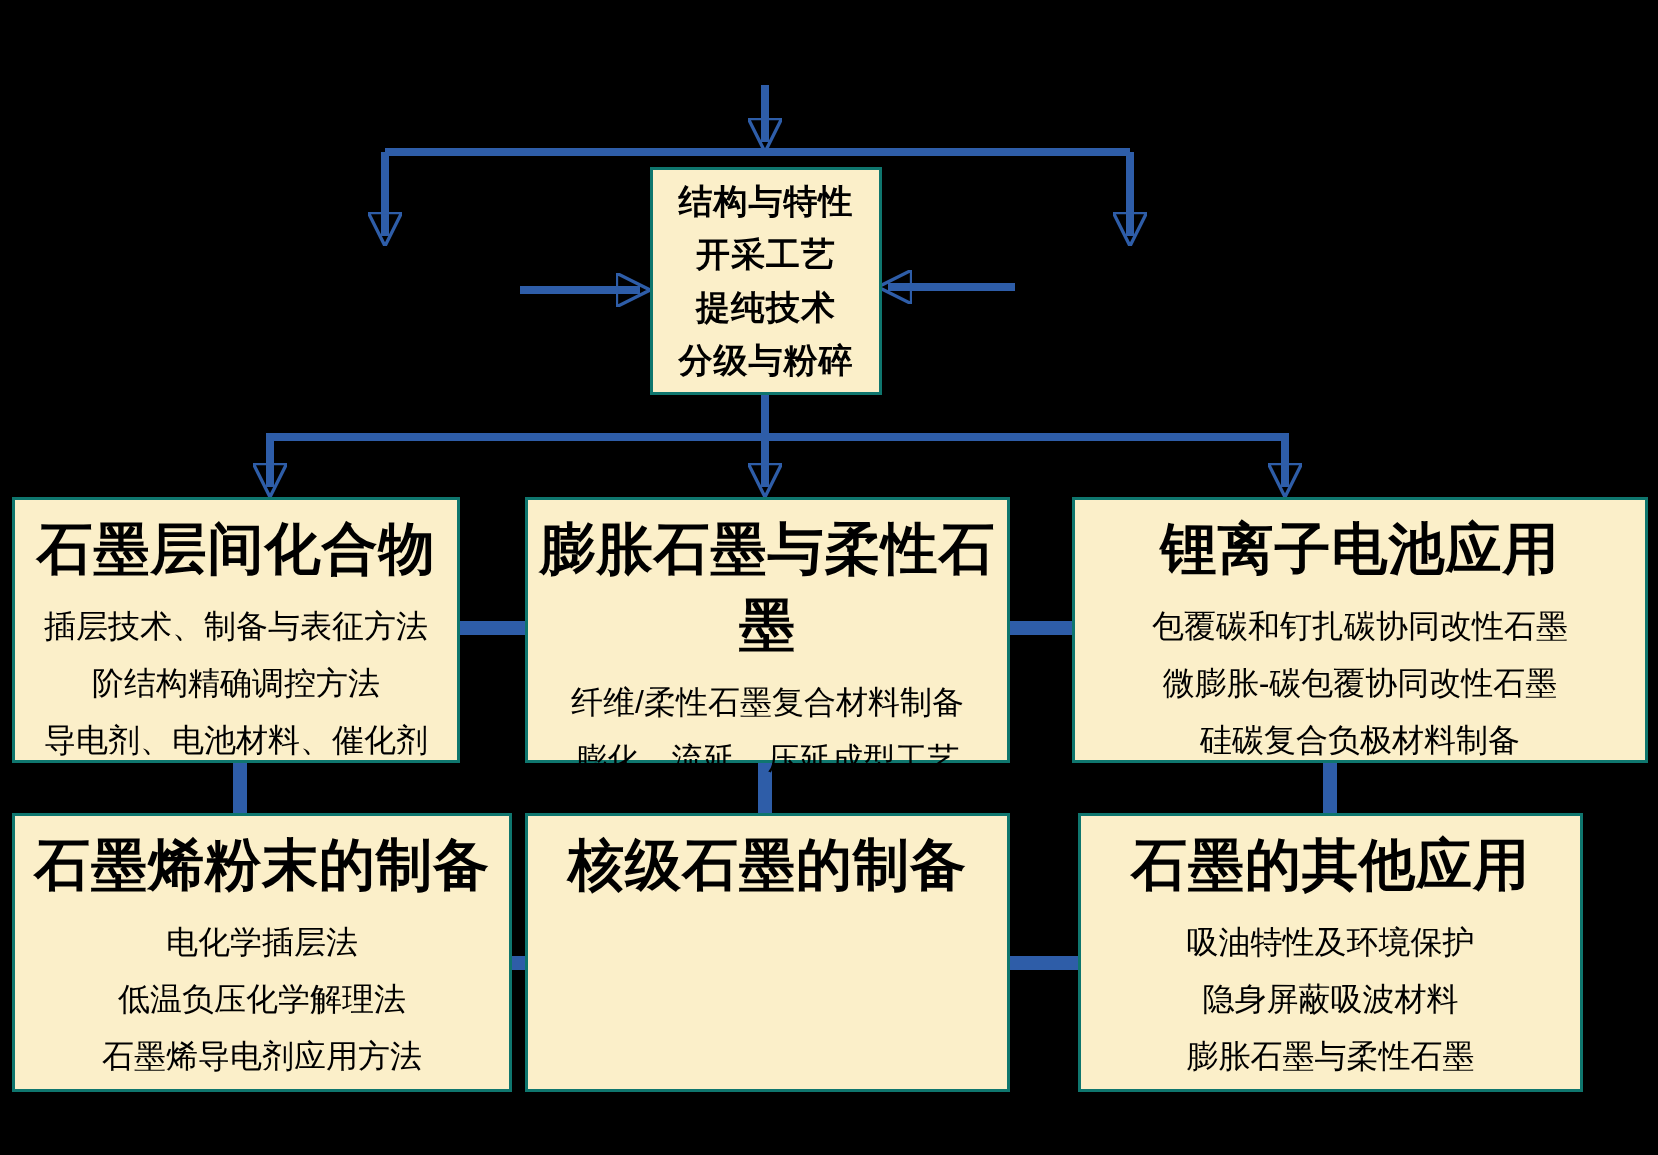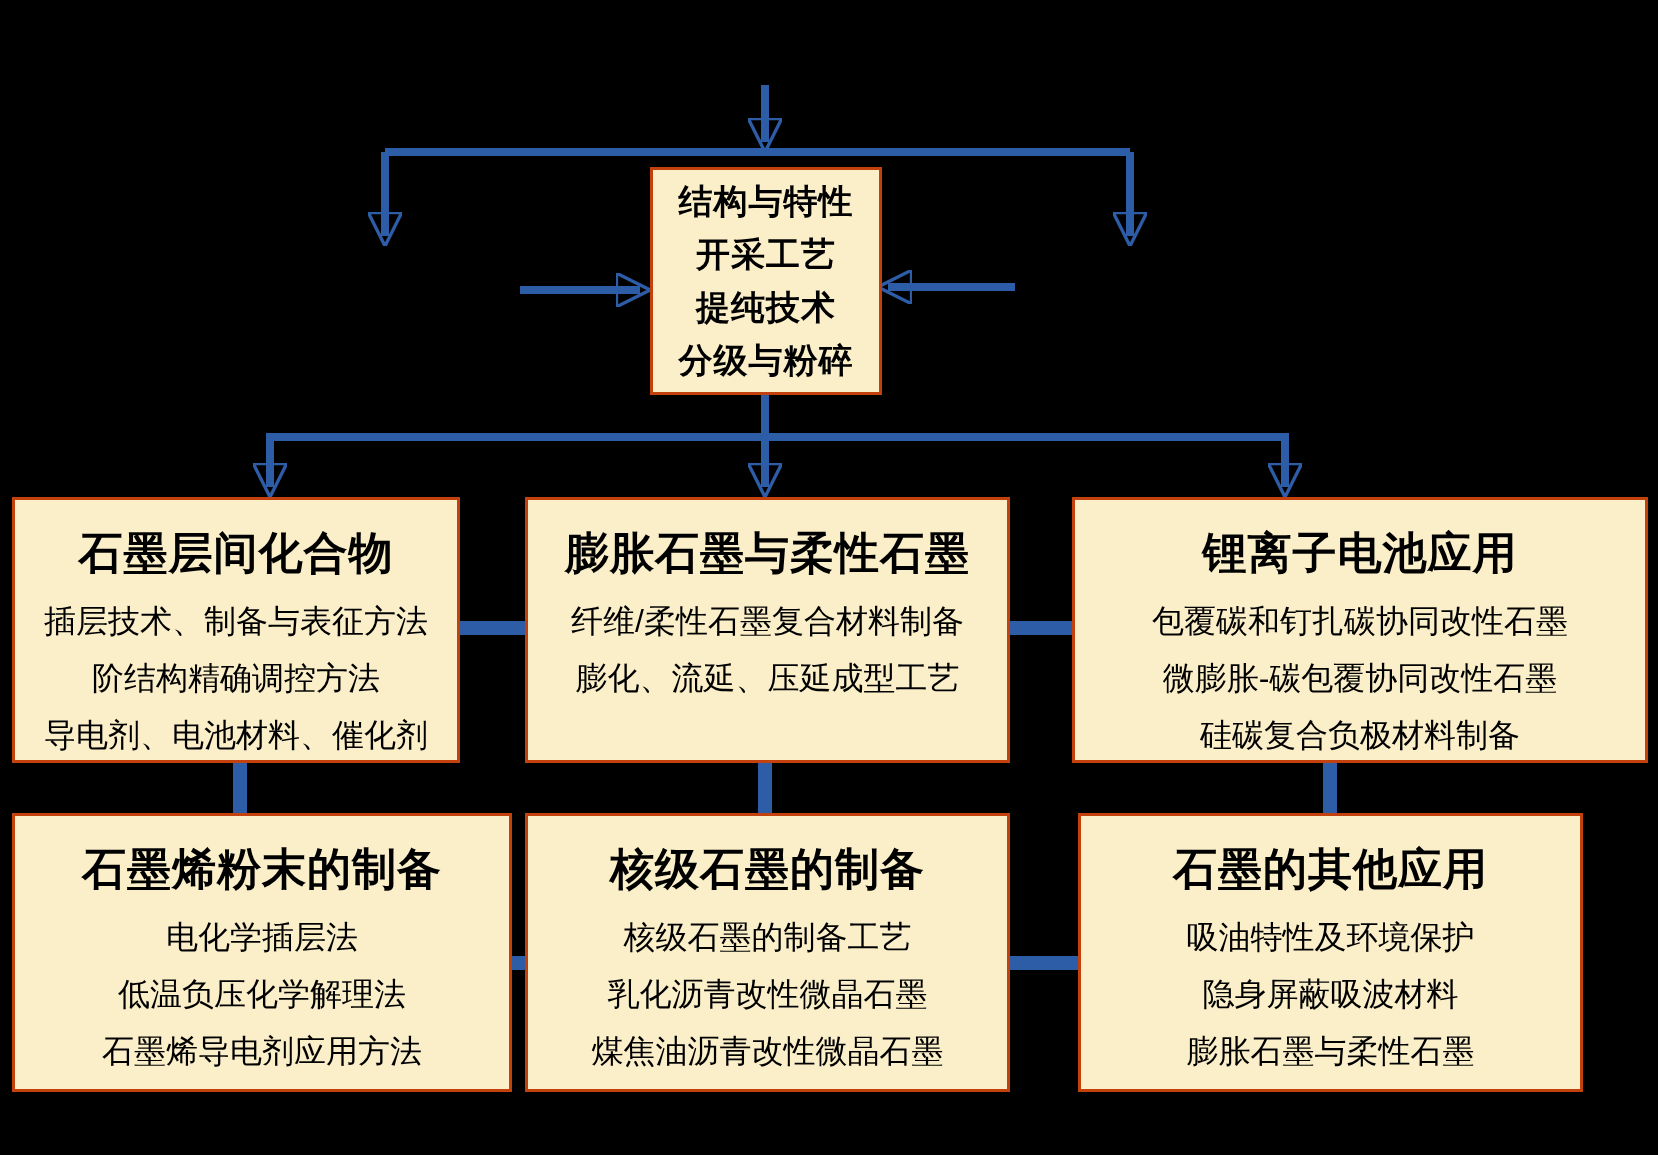--- a/index.html
+++ b/index.html
@@ -23,27 +23,27 @@
   }
   .connectors path {
     stroke: #2E5DA8;
     fill: none;
   }
   .connectors path.line { stroke-width: 8; }
   .connectors path.bar  { stroke-width: 14; }
   .box {
     position: absolute;
     background: #FBEFC9;
-    border: 3px solid #c2410c;
+    border: 3px solid #0f766e;
     box-sizing: border-box;
     text-align: center;
   }
   .box .title {
-    margin-top: 24px;
-    font-size: 44px;
+    margin-top: 12px;
+    font-size: 56px;
     font-weight: 700;
     letter-spacing: 1px;
   }
   .box .items {
     margin-top: 10px;
     font-size: 32px;
     font-weight: 500;
   }
   .box .items > div {
     line-height: 57px;
@@ -141,25 +141,20 @@
     <div class="title">石墨烯粉末的制备</div>
     <div class="items">
       <div>电化学插层法</div>
       <div>低温负压化学解理法</div>
       <div>石墨烯导电剂应用方法</div>
     </div>
   </div>
 
   <div class="box" style="left:525px; top:813px; width:485px; height:279px;">
     <div class="title">核级石墨的制备</div>
-    <div class="items">
-      <div>核级石墨的制备工艺</div>
-      <div>乳化沥青改性微晶石墨</div>
-      <div>煤焦油沥青改性微晶石墨</div>
-    </div>
   </div>
 
   <div class="box" style="left:1078px; top:813px; width:505px; height:279px;">
     <div class="title">石墨的其他应用</div>
     <div class="items">
       <div>吸油特性及环境保护</div>
       <div>隐身屏蔽吸波材料</div>
       <div>膨胀石墨与柔性石墨</div>
     </div>
   </div>

